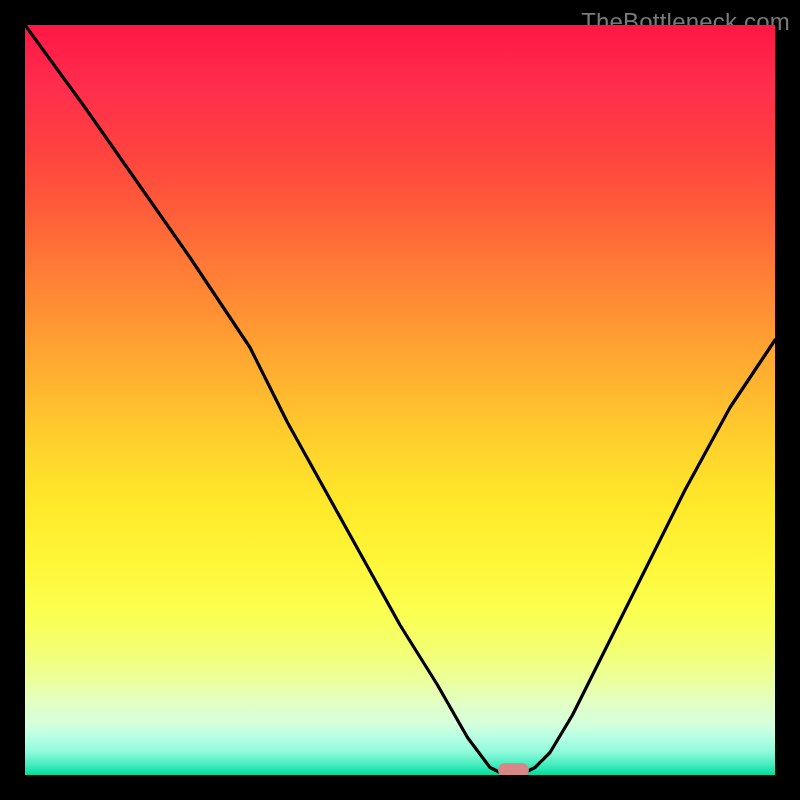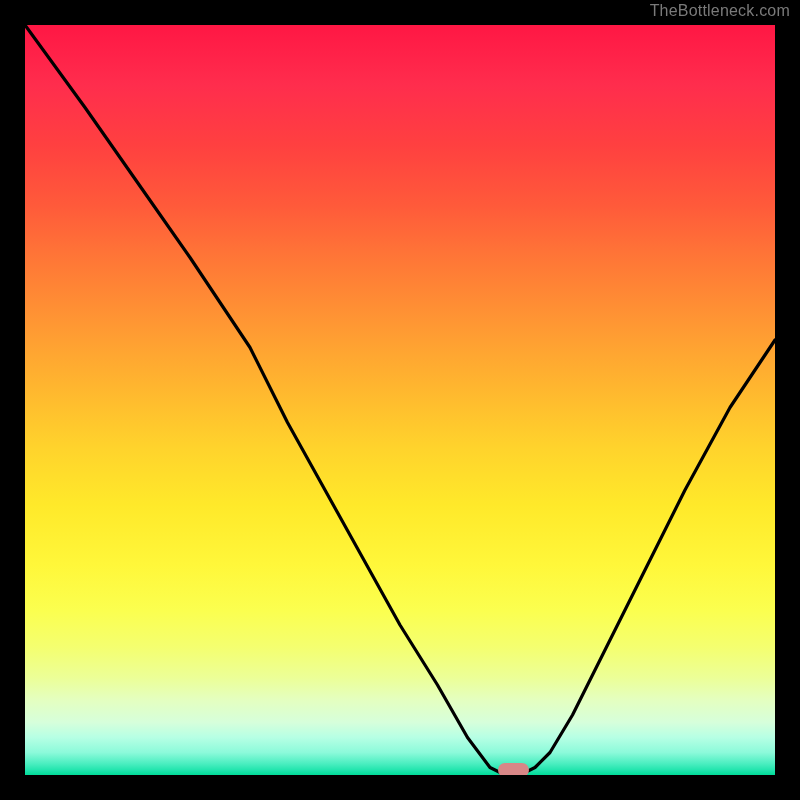--- a/index.html
+++ b/index.html
@@ -57,25 +57,25 @@
     position: absolute;
     inset: 0;
   }
   .marker {
     position: absolute;
     border-radius: 8px;
     background: #d88787;
   }
   .watermark {
     position: absolute;
-    top: 2px;
+    top: 8px;
     right: 10px;
     color: #7a7a7a;
     font-family: Arial, Helvetica, sans-serif;
-    font-size: 16px;
+    font-size: 24px;
     letter-spacing: 0.2px;
     user-select: none;
   }
 </style>
 </head>
 <body>
 
 <div class="frame">
 
   <div class="watermark">TheBottleneck.com</div>

